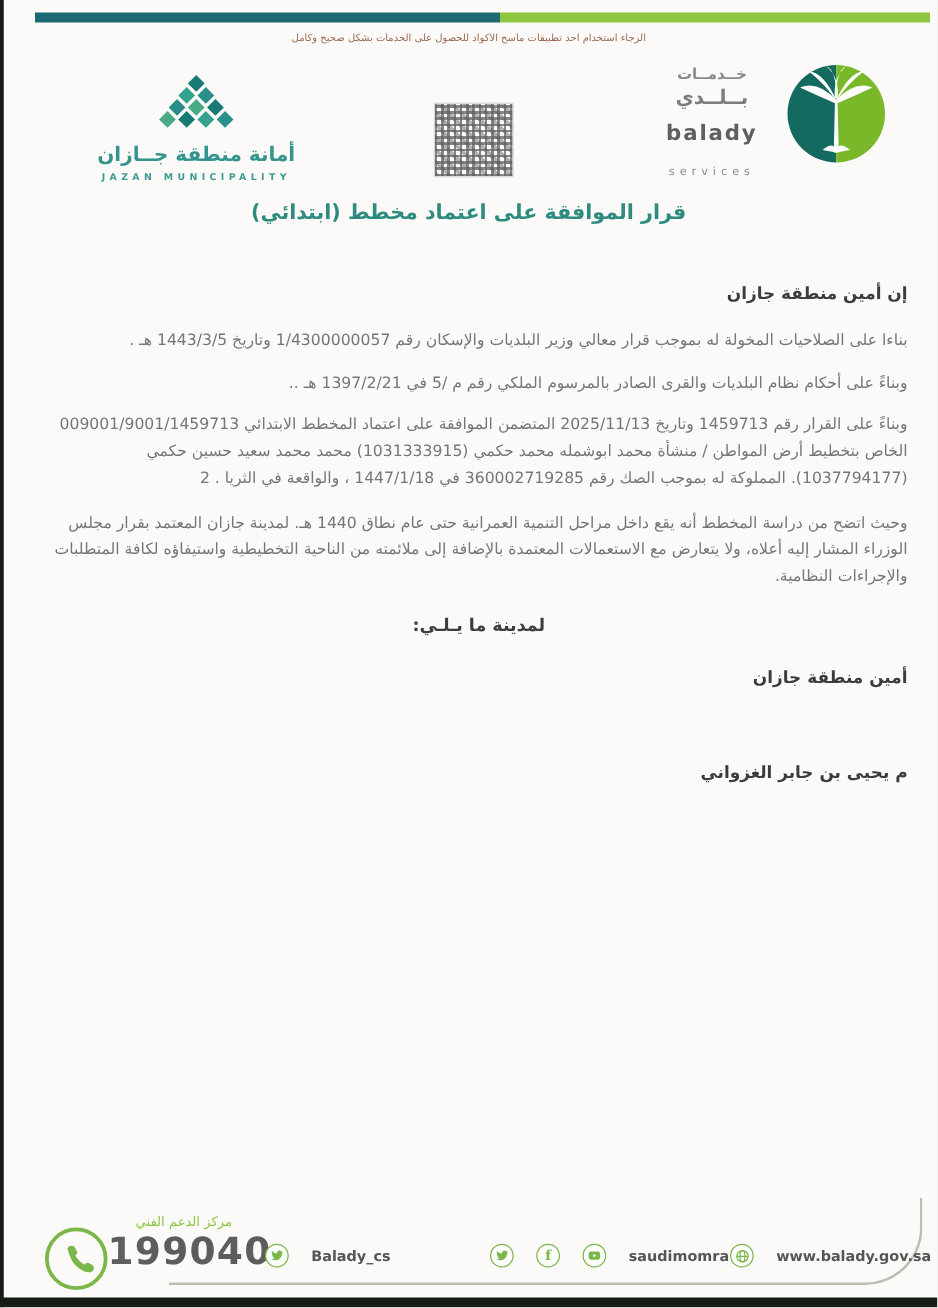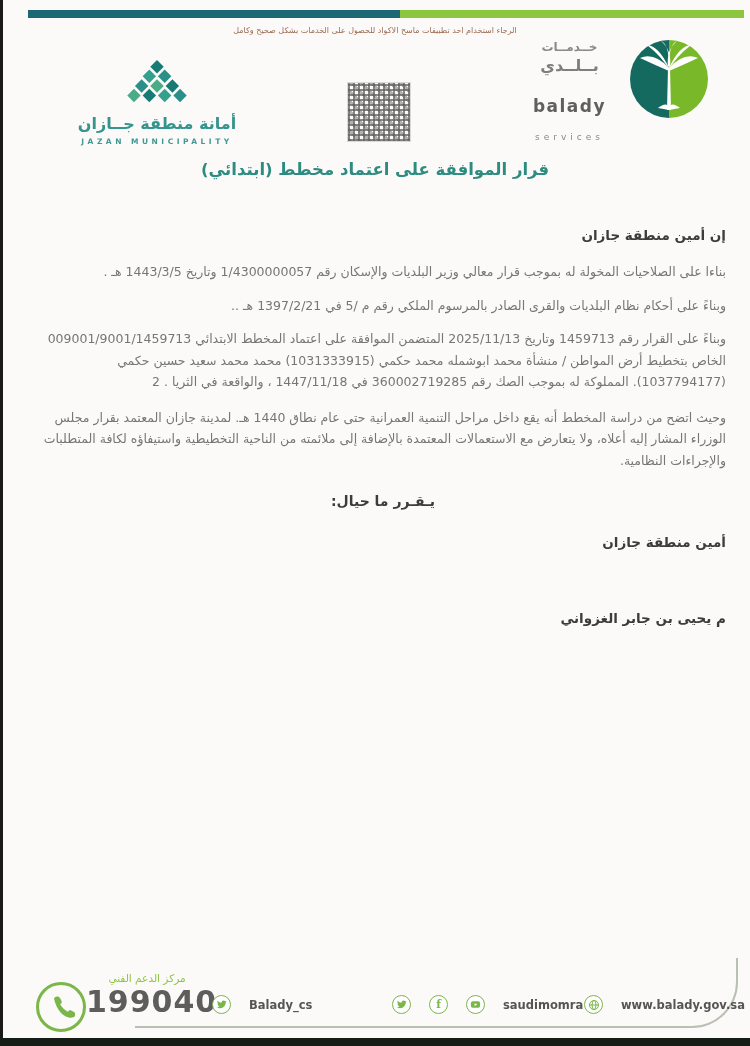--- a/index.html
+++ b/index.html
@@ -22,25 +22,25 @@
   .jazan .ar{color:#34948e;font-size:16px;font-weight:bold;margin-top:2px;}
   .jazan .en{color:#3f9a94;font-size:7.5px;letter-spacing:3.5px;margin-top:4px;font-weight:bold;}
   
   .qr{position:absolute;left:347px;top:82px;width:62px;height:58px;border:1px solid #cfcfcf;
     background:
       repeating-linear-gradient(0deg,rgba(45,45,45,.75) 0 2px,transparent 2px 5px),
       repeating-linear-gradient(90deg,rgba(45,45,45,.75) 0 2px,transparent 2px 5px),
       repeating-linear-gradient(45deg,rgba(60,60,60,.5) 0 3px,transparent 3px 7px);
     filter:blur(.4px);opacity:.75;}
   
-  .balady{position:absolute;right:40px;top:38px;width:200px;height:90px;}
+  .balady{position:absolute;right:40px;top:50px;width:200px;height:90px;}
   .balady .txt{position:absolute;right:88px;top:2px;text-align:center;width:105px;}
   .balady .ar1{color:#8a8a8a;font-size:12px;letter-spacing:2px;font-weight:bold;}
   .balady .ar2{color:#7d7d7d;font-size:16px;letter-spacing:3px;font-weight:bold;margin-top:2px;}
-  .balady .en1{color:#5f5f5f;font-size:17px;font-weight:bold;letter-spacing:1.5px;margin-top:21px;font-family:"DejaVu Sans",sans-serif;}
+  .balady .en1{color:#5f5f5f;font-size:17px;font-weight:bold;letter-spacing:1.5px;margin-top:10px;font-family:"DejaVu Sans",sans-serif;}
   .balady .en2{color:#8a8a8a;font-size:9px;letter-spacing:4px;margin-top:16px;}
   .balady .palm{position:absolute;right:0;top:0;}
   
   .doc-title{position:absolute;left:0;right:0;top:160px;text-align:center;
     color:#2e8b80;font-size:16.5px;font-weight:bold;direction:rtl;}
   
   .doc-body{position:absolute;left:40px;right:24px;top:224px;direction:rtl;text-align:right;
     color:#767676;font-size:12.5px;line-height:1.72;}
   .doc-body .bold-head{color:#3c3c3c;font-weight:bold;font-size:13.5px;margin:0 0 14px 0;}
   .doc-body p{margin:0 0 12px 0;}
@@ -126,23 +126,23 @@
       </g>
     </svg>
   </div>
 
   <div class="doc-title">قرار الموافقة على اعتماد مخطط  (ابتدائي)</div>
 
   <div class="doc-body">
     <div class="bold-head">إن أمين منطقة جازان</div>
     <p>بناءا على الصلاحيات المخولة له بموجب قرار معالي وزير البلديات والإسكان رقم 1/4300000057 وتاريخ 1443/3/5 هـ .</p>
     <p>وبناءً على أحكام نظام البلديات والقرى الصادر بالمرسوم الملكي رقم م /5 في 1397/2/21 هـ ..</p>
-    <p class="p4">وبناءً على القرار رقم  1459713  وتاريخ 2025/11/13 المتضمن الموافقة على اعتماد المخطط الابتدائي 009001/9001/1459713 الخاص بتخطيط أرض المواطن / منشأة  محمد ابوشمله محمد حكمي (1031333915) محمد محمد سعيد حسين حكمي (1037794177). المملوكة  له بموجب الصك رقم  360002719285  في 1447/11/18  ، والواقعة في الثريا . 2</p>
+    <p class="p4">وبناءً على القرار رقم  1459713  وتاريخ 2025/11/13 المتضمن الموافقة على اعتماد المخطط الابتدائي 009001/9001/1459713 الخاص بتخطيط أرض المواطن / منشأة  محمد ابوشمله محمد حكمي (1031333915) محمد محمد سعيد حسين حكمي (1037794177). المملوكة  له بموجب الصك رقم  360002719285  في 1447/1/18  ، والواقعة في الثريا . 2</p>
     <p class="p5">وحيث اتضح من دراسة المخطط أنه يقع داخل مراحل التنمية العمرانية حتى عام  نطاق 1440 هـ. لمدينة  جازان  المعتمد بقرار مجلس الوزراء المشار إليه أعلاه، ولا يتعارض مع الاستعمالات المعتمدة بالإضافة إلى ملائمته من الناحية التخطيطية واستيفاؤه لكافة المتطلبات والإجراءات النظامية.</p>
-    <div class="decide">يـقـرر ما حيال:</div>
+    <div class="decide">لمدينة ما يـلـي:</div>
     <div class="sig-title">أمين منطقة جازان</div>
     <div class="sig-name">م يحيى بن جابر الغزواني</div>
   </div>
 
   <div class="f-curve"></div>
 
   <div class="f-phone">
     <svg width="28" height="28" viewBox="0 0 100 100">
       <path d="M25 20 c6 -10 18 -9 22 -1 l5 10 c2 4 0 8 -5 11 c6 11 16 21 27 27 c3 -5 7 -7 11 -5 l10 5 c8 4 9 16 -1 20 c-12 5 -30 -2 -44 -16 C36 57 29 38 25 20 z" fill="#7ab648"></path>
     </svg>

